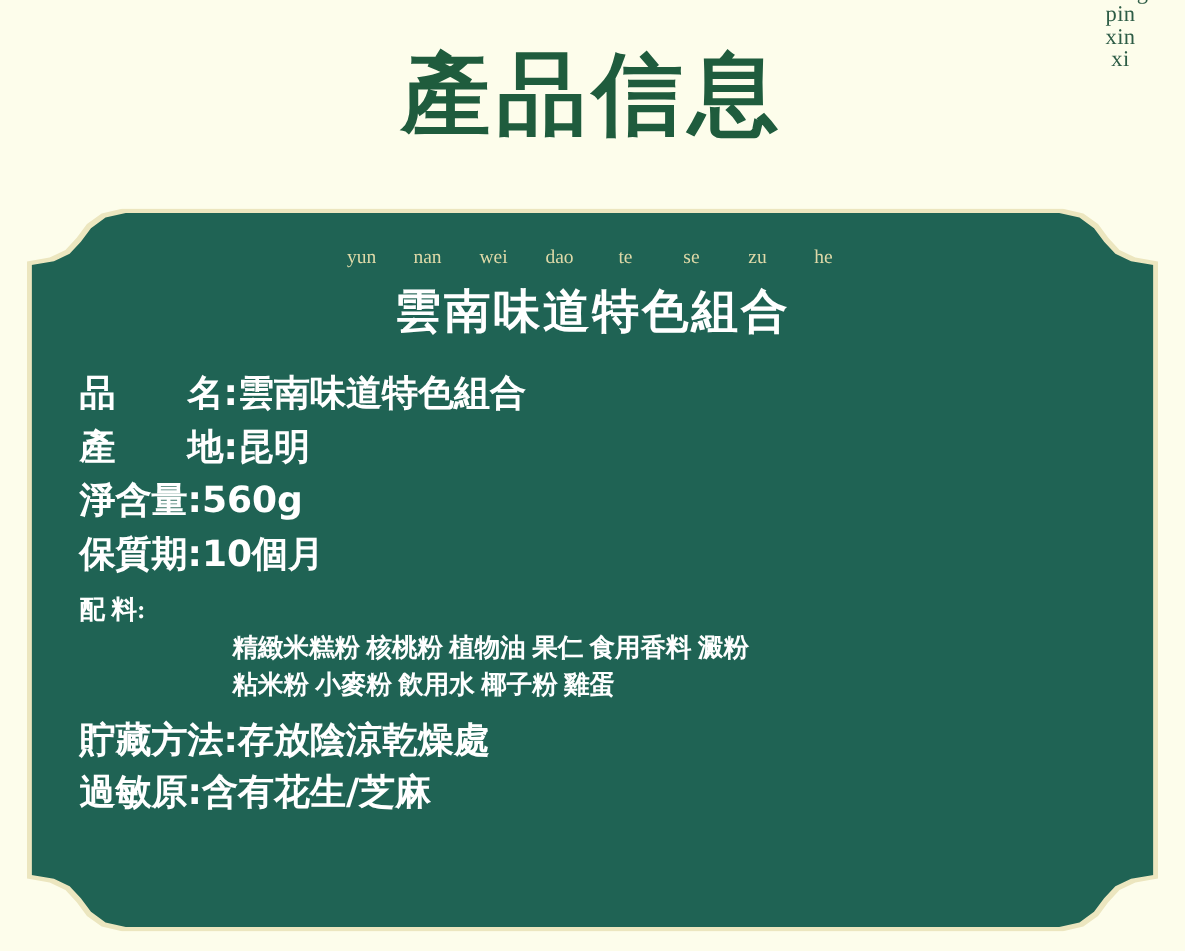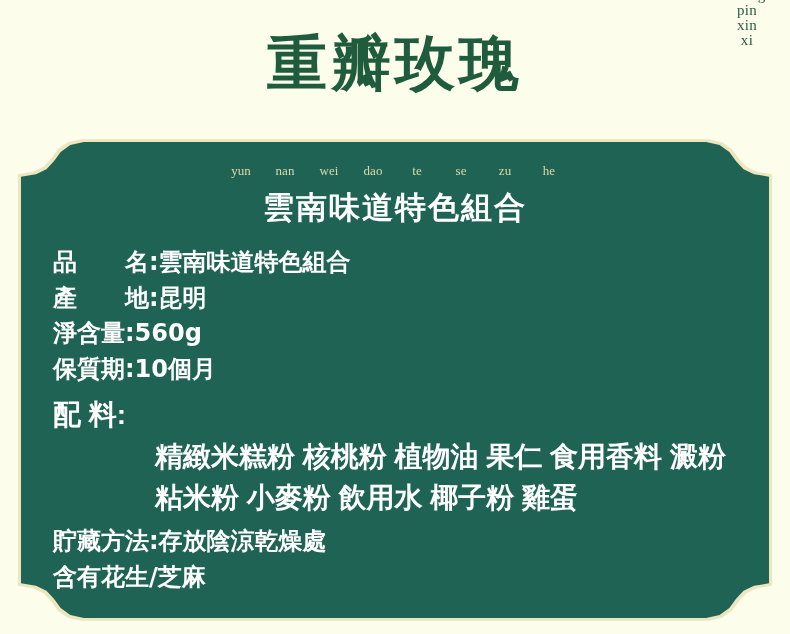--- a/index.html
+++ b/index.html
@@ -146,43 +146,43 @@
     font-weight: bold;
     line-height: 1.48;
     white-space: pre;
     font-family: "DejaVu Sans", "Liberation Sans", sans-serif;
   }
   .info-row .lbl { flex: none; }
   .info-row .val { flex: none; }
 
   .ing-block {
     margin-top: 7px;
-    font-size: 28px;
+    font-size: 17px;
     font-weight: bold;
     line-height: 1.48;
-    font-family: Liberation Sans, sans-serif;
+    font-family: Liberation Serif, serif;
   }
   .ing-first { display: flex; align-items: baseline; white-space: pre; }
   .ing-cont {
     padding-left: 102px;
     white-space: pre;
   }
   .tail-block { margin-top: 6px; }
 </style>
 </head>
 <body>
 
 <div class="page-head">
   <div class="pinyin-row">
     <span class="py">chang</span>
     <span class="py">pin</span>
     <span class="py">xin</span>
     <span class="py">xi</span>
   </div>
-  <div class="page-title">重瓣玫瑰</div>
+  <div class="page-title">產品信息</div>
 </div>
 
 <div class="card-wrap">
   <div class="card-outline"></div>
   <div class="card"></div>
 
   <div class="card-inner">
 
     <div class="card-pinyin-row">
       <span class="py">yun</span>
@@ -226,19 +226,20 @@
         <div class="ing-cont">精緻米糕粉 核桃粉 植物油 果仁 食用香料 澱粉</div>
         <div class="ing-cont">粘米粉 小麥粉 飲用水 椰子粉 雞蛋</div>
       </div>
 
       <div class="tail-block">
         <div class="info-row">
           <span class="lbl">貯藏方法:</span>
           <span class="val">存放陰涼乾燥處</span>
         </div>
         <div class="info-row">
+          <span class="lbl">過敏原:</span>
           <span class="val">含有花生/芝麻</span>
         </div>
       </div>
 
     </div>
   </div>
 </div>
 
 </body></html>

